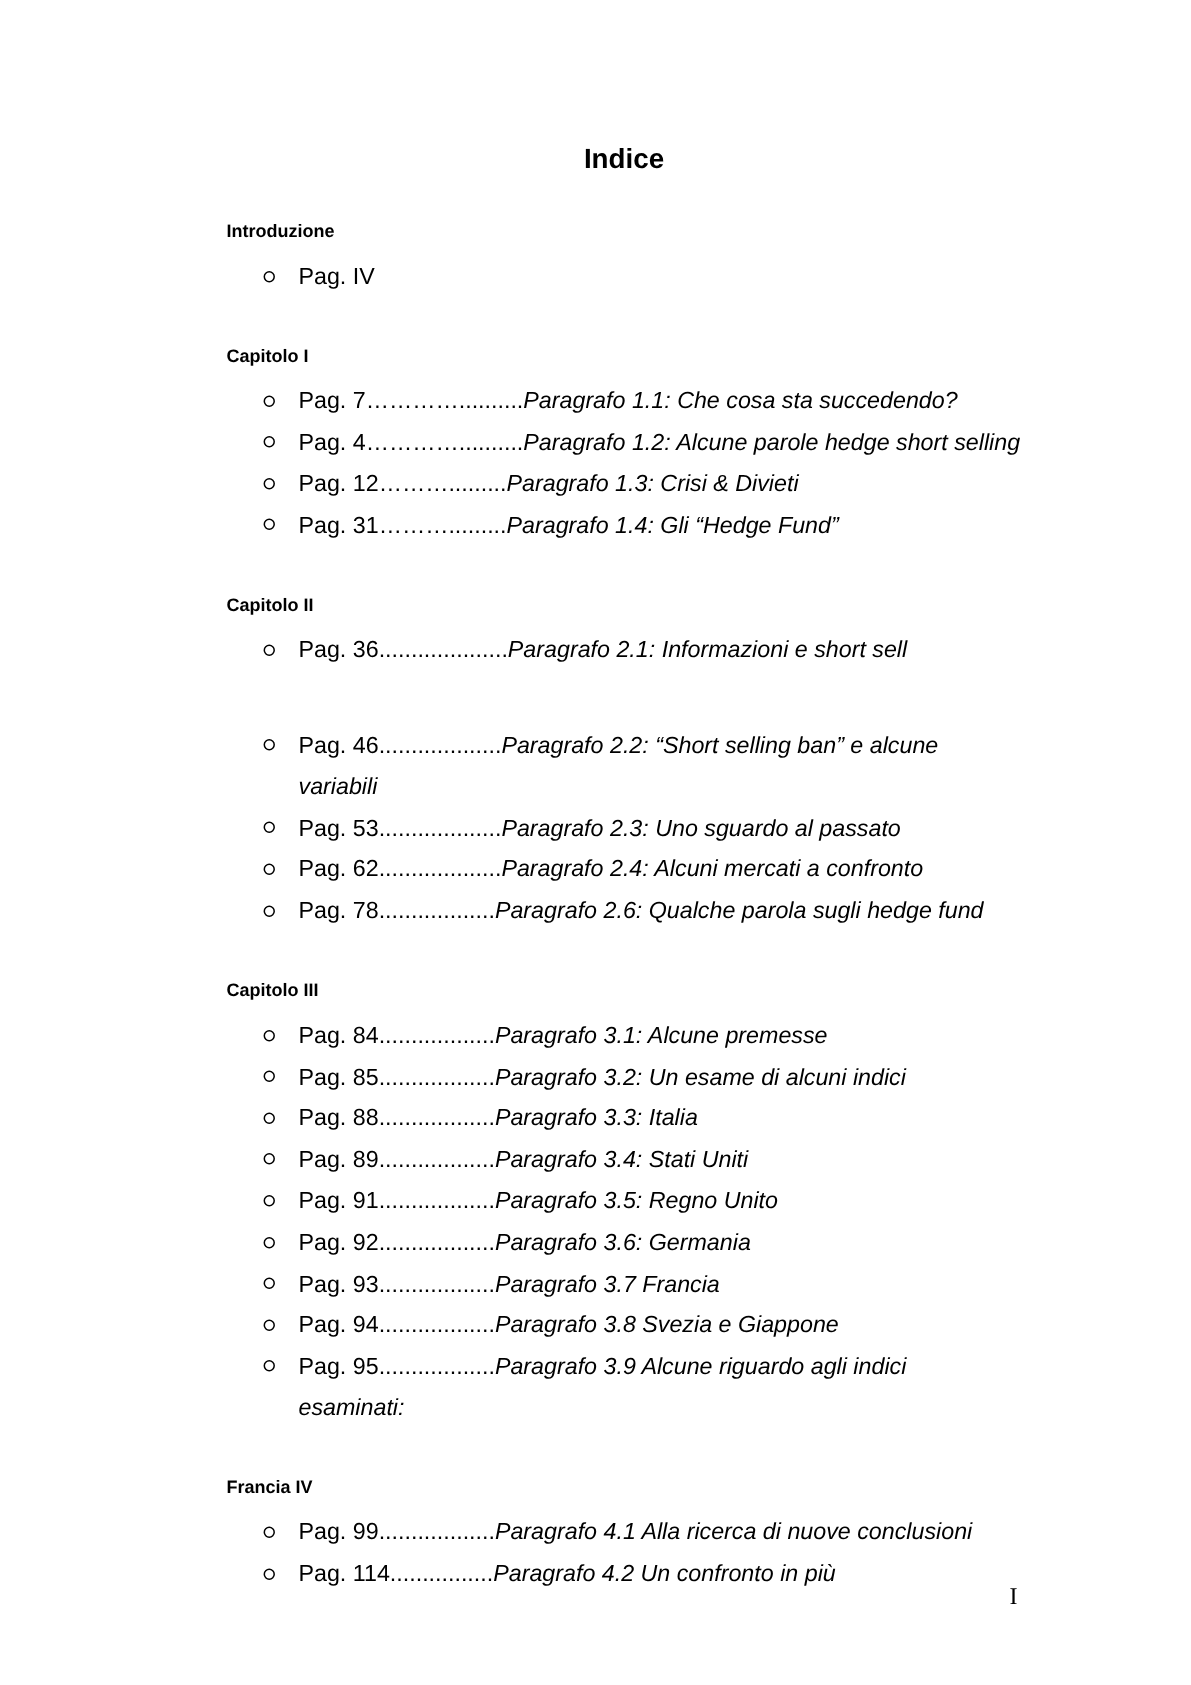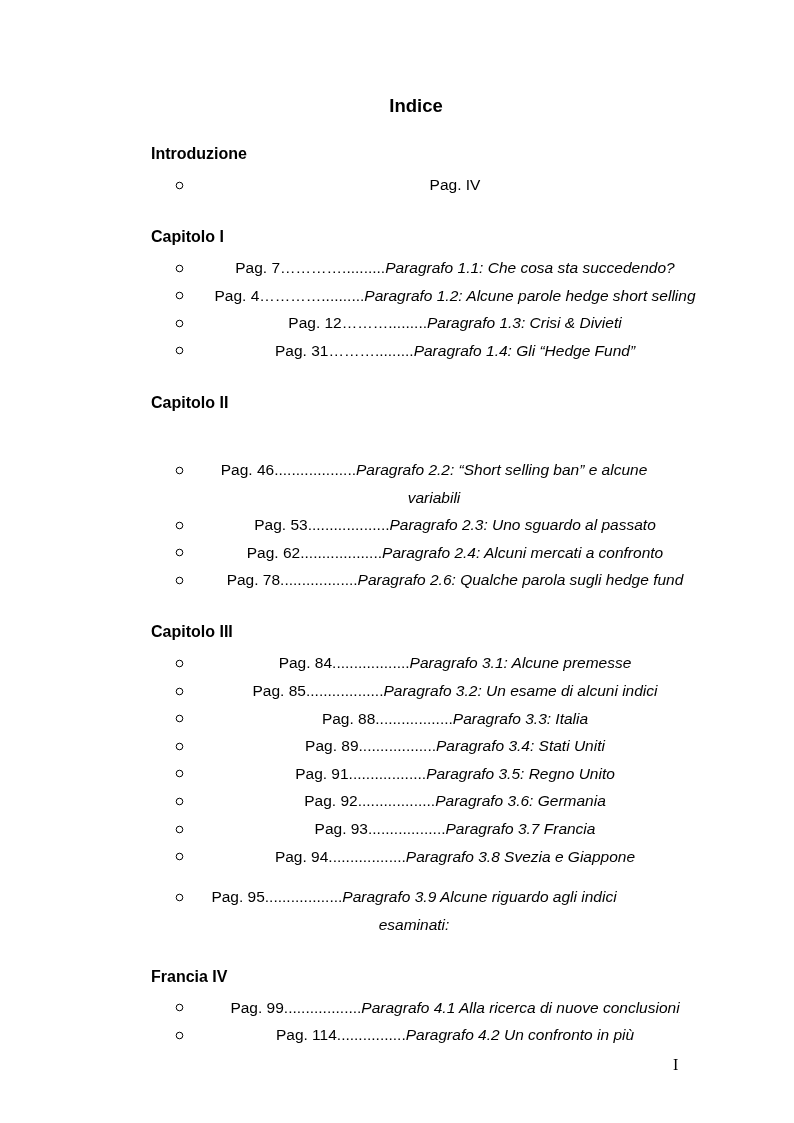--- a/index.html
+++ b/index.html
@@ -6,27 +6,26 @@
     body {
       width: 794px; height: 1123px; position: relative; overflow: hidden;
       font-family: "Liberation Sans", sans-serif; color: #000000;
     }
     .title {
       position: absolute; left: 0; width: 832px; top: 95px;
       text-align: center; font-weight: bold; font-size: 18.5px;
     }
     .content { position: absolute; left: 151px; top: 143px; width: 560px; }
     .heading {
-      font-weight: bold; font-size: 16px; height: 28px; line-height: 22px;
+      font-weight: bold; font-size: 12px; height: 28px; line-height: 22px;
     }
     .section { margin-bottom: 27.5px; }
     .item {
       position: relative; font-size: 15.5px; line-height: 27.6px;
       padding-left: 48px;
-      text-align: center;
     }
     .bullet {
       position: absolute; left: 24px; top: 0; font-size: 11px;
       line-height: 27.6px;
     }
     .bullet svg { vertical-align: middle; }
     .pag { font-style: normal; }
     .dots { font-style: normal; letter-spacing: 0px; }
     .para { font-style: italic; }
     .page-number {
@@ -70,20 +69,25 @@
     </div>
     <div class="item">
       <span class="bullet"><svg width="9" height="9">
             <circle cx="4.5" cy="4.5" r="3.3" fill="none" stroke="#000" stroke-width="1"></circle>
           </svg></span><span class="pag">Pag. 31</span><span class="dots">……….........</span><span class="para">Paragrafo 1.4: Gli “Hedge Fund”</span>
     </div>
   </div>
 
   <div class="section">
     <div class="heading">Capitolo II</div>
+    <div class="item">
+      <span class="bullet"><svg width="9" height="9">
+            <circle cx="4.5" cy="4.5" r="3.3" fill="none" stroke="#000" stroke-width="1"></circle>
+          </svg></span><span class="pag">Pag. 36</span><span class="dots">....................</span><span class="para">Paragrafo 2.1: Informazioni e short sell</span>
+    </div>
     <div class="item" style="width:470px;margin-top:36px;">
       <span class="bullet"><svg width="9" height="9">
             <circle cx="4.5" cy="4.5" r="3.3" fill="none" stroke="#000" stroke-width="1"></circle>
           </svg></span><span class="pag">Pag. 46</span><span class="dots">...................</span><span class="para">Paragrafo 2.2: “Short selling ban” e alcune variabili</span>
     </div>
     <div class="item">
       <span class="bullet"><svg width="9" height="9">
             <circle cx="4.5" cy="4.5" r="3.3" fill="none" stroke="#000" stroke-width="1"></circle>
           </svg></span><span class="pag">Pag. 53</span><span class="dots">...................</span><span class="para">Paragrafo 2.3: Uno sguardo al passato</span>
     </div>
@@ -134,21 +138,21 @@
     <div class="item">
       <span class="bullet"><svg width="9" height="9">
             <circle cx="4.5" cy="4.5" r="3.3" fill="none" stroke="#000" stroke-width="1"></circle>
           </svg></span><span class="pag">Pag. 93</span><span class="dots">..................</span><span class="para">Paragrafo 3.7 Francia</span>
     </div>
     <div class="item">
       <span class="bullet"><svg width="9" height="9">
             <circle cx="4.5" cy="4.5" r="3.3" fill="none" stroke="#000" stroke-width="1"></circle>
           </svg></span><span class="pag">Pag. 94</span><span class="dots">..................</span><span class="para">Paragrafo 3.8 Svezia e Giappone</span>
     </div>
-    <div class="item" style="width:430px;margin-top:13px;">
+    <div class="item" style="width:430px;">
       <span class="bullet"><svg width="9" height="9">
             <circle cx="4.5" cy="4.5" r="3.3" fill="none" stroke="#000" stroke-width="1"></circle>
           </svg></span><span class="pag">Pag. 95</span><span class="dots">..................</span><span class="para">Paragrafo 3.9 Alcune riguardo agli indici esaminati:</span>
     </div>
   </div>
 
   <div class="section">
     <div class="heading">Francia IV</div>
     <div class="item">
       <span class="bullet"><svg width="9" height="9">

